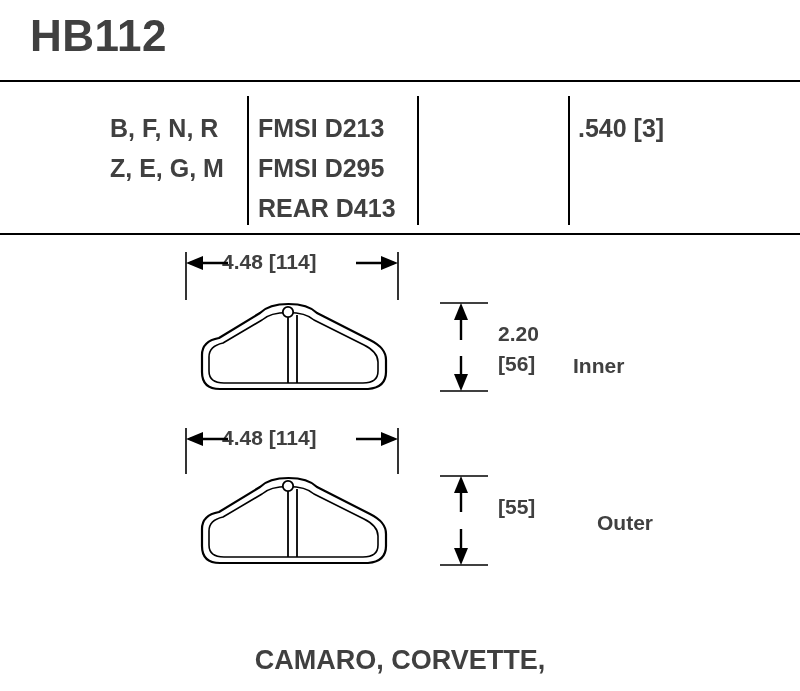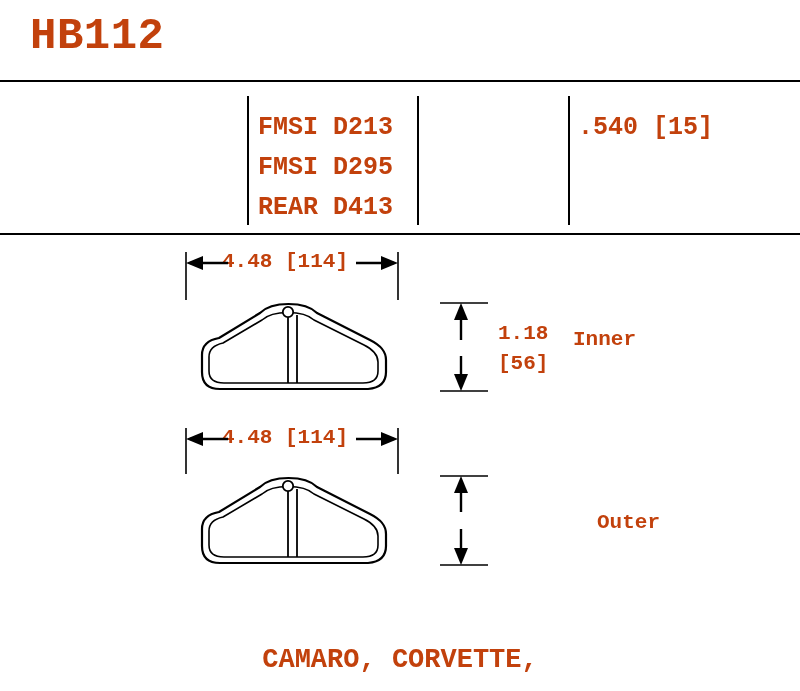--- a/index.html
+++ b/index.html
@@ -5,22 +5,22 @@
   html, body {
     margin: 0;
     padding: 0;
     background: #ffffff;
   }
   #page {
     position: relative;
     width: 800px;
     height: 691px;
     background: #ffffff;
-    font-family: Liberation Mono, monospace;
-    color: #c2410c;
+    font-family: Liberation Sans, sans-serif;
+    color: #404040;
     overflow: hidden;
   }
 
   
   .part-number {
     position: absolute;
     left: 30px;
     top: 14px;
     font-size: 44px;
     font-weight: bold;
@@ -114,21 +114,21 @@
     line-height: 30px;
   }
   #dim-height-inner { left: 498px; top: 319px; }
   #dim-height-outer { left: 498px; top: 492px; }
 
   .pad-label {
     position: absolute;
     font-size: 21px;
     font-weight: bold;
   }
-  #label-inner { left: 573px; top: 328px; }
+  #label-inner { left: 573px; top: 354px; }
   #label-outer { left: 597px; top: 511px; }
 
   
   .caption {
     position: absolute;
     left: 0px;
     top: 640px;
     width: 800px;
     text-align: center;
     font-size: 27px;
@@ -153,40 +153,43 @@
 
   <div class="part-number">HB112</div>
 
   <div class="rule hrule-top"></div>
   <div class="rule hrule-mid"></div>
   <div class="rule vrule-1"></div>
   <div class="rule vrule-2"></div>
   <div class="rule vrule-3"></div>
 
   <div class="codes">
+    <div>B, F, N, R</div>
+    <div>Z, E, G, M</div>
   </div>
 
   <div class="fmsi">
     <div>FMSI D213</div>
     <div>FMSI D295</div>
     <div>REAR D413</div>
   </div>
 
   <div class="thickness">
-    <div>.540 [15]</div>
+    <div>.540 [3]</div>
   </div>
 
   <div class="dim-width" id="dim-width-inner">4.48 [114]</div>
   <div class="dim-width" id="dim-width-outer">4.48 [114]</div>
 
   <div class="dim-height" id="dim-height-inner">
-    <div>1.18</div>
+    <div>2.20</div>
     <div>[56]</div>
   </div>
   <div class="dim-height" id="dim-height-outer">
+    <div>[55]</div>
   </div>
 
   <div class="pad-label" id="label-inner">Inner</div>
   <div class="pad-label" id="label-outer">Outer</div>
 
   <svg class="svg-layer" viewBox="0 0 800 691" xmlns="http://www.w3.org/2000/svg">
 
     <g>
 
       <path d="M 260,313

